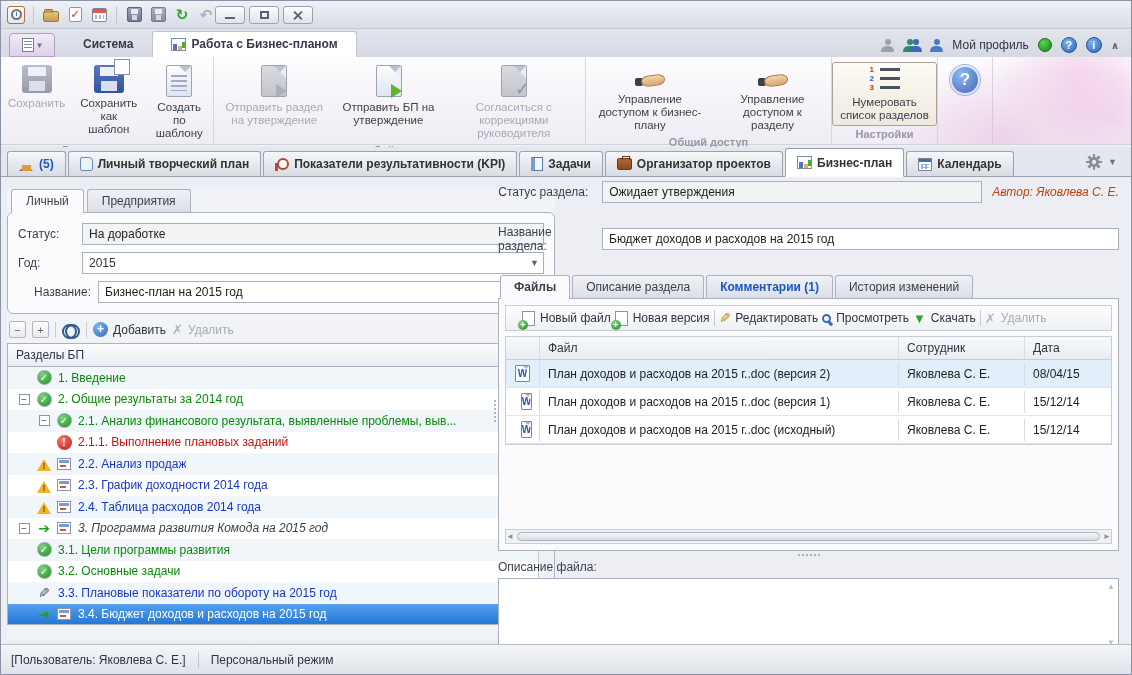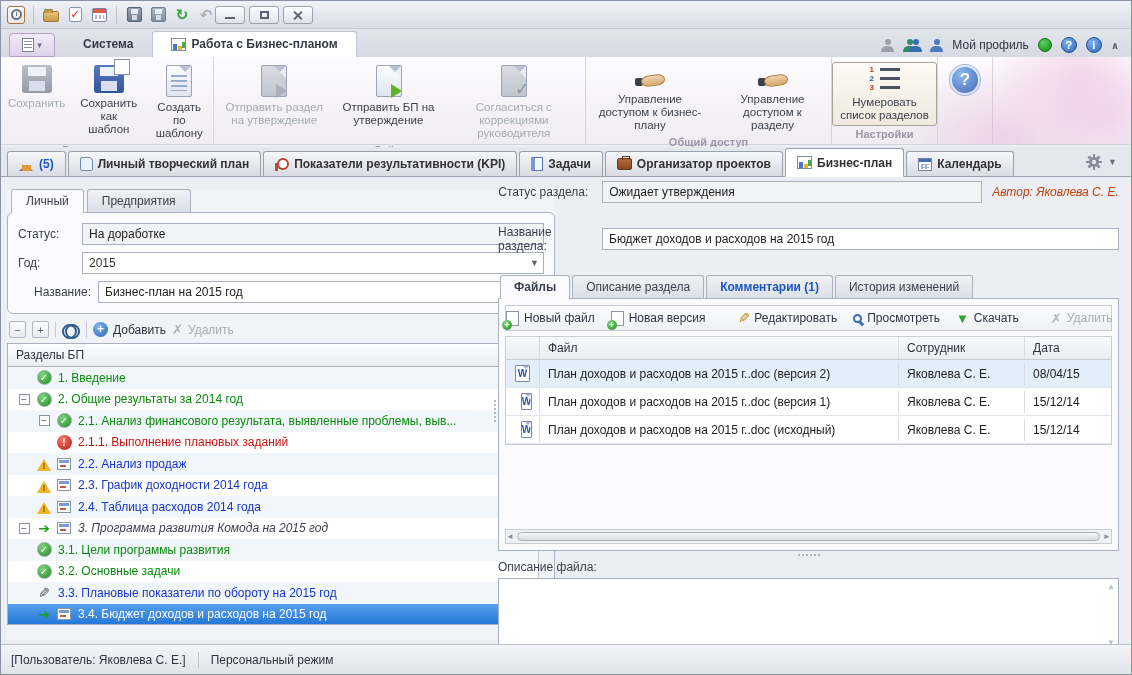--- a/index.html
+++ b/index.html
@@ -203,21 +203,21 @@
   .rpanel { left:497px; top:4px; width:621px; bottom:4px; }
   .rprow { display:flex; align-items:center; margin-bottom:22px;justify-content:center; }
   .rprow label { color:#3a3f4c; width:104px; flex:0 0 104px; }
   .author { padding-left:10px; color:#c2410c; white-space:nowrap;font-style:italic; }
   .rtabs { display:flex; margin-top:12px; padding-left:2px; }
   .rtab2 { padding:4px 13px; border:1px solid #aab2c0; border-bottom:none; border-radius:3px 3px 0 0; margin-right:2px;
     background:linear-gradient(#f0f1f5,#dcdfe7); color:#3a3f4c; }
   .rtab2.active { background:#fbfbfd; font-weight:bold; margin-bottom:-1px; padding-bottom:5px; position:relative; z-index:2; }
   .rtab2.bluecnt { color:#1a56c4; font-weight:bold; }
   .filesbox { border:1px solid #aab2c0; background:#fbfbfd; padding:6px 6px 0; height:253px; position:relative; }
-  .ftoolbar { display:flex; align-items:center; gap:16px; border:1px solid #c8ccd4; background:linear-gradient(#fdfdfe,#eef0f4); padding:4px 0; margin-bottom:5px; }
+  .ftoolbar { display:flex; align-items:center; gap:4px; border:1px solid #c8ccd4; background:linear-gradient(#fdfdfe,#eef0f4); padding:4px 16px; margin-bottom:5px; }
   .fbtn { display:flex; align-items:center; gap:5px; color:#2f3442; white-space:nowrap; }
   .fbtn.disabled { color:#a6aab4; }
   .npage { width:13px; height:15px; background:#fff; border:1px solid #8a94a4; position:relative; }
   .npage:after { content:"+"; position:absolute; left:-5px; bottom:-5px; width:10px; height:10px; background:radial-gradient(circle at 35% 30%,#7ed87e,#1e8a1e); border-radius:50%; color:#fff; font-size:9px; font-weight:bold; line-height:10px; text-align:center; }
   .editico { color:#b8860b; font-size:14px; transform:scaleX(-1); }
   .magnif { width:9px; height:9px; border:2.5px solid #3a6ab0; border-radius:50%; position:relative; }
   .magnif:after { content:""; position:absolute; right:-4px; bottom:-4px; width:5px; height:2.5px; background:#3a6ab0; transform:rotate(45deg); }
   .dlico { color:#2ba52b; font-weight:bold; font-size:13px; }
   .xgray { color:#b0b5bf; font-weight:bold; font-size:13px; }
   .ftable { border:1px solid #c8ccd4; background:#fff; }

